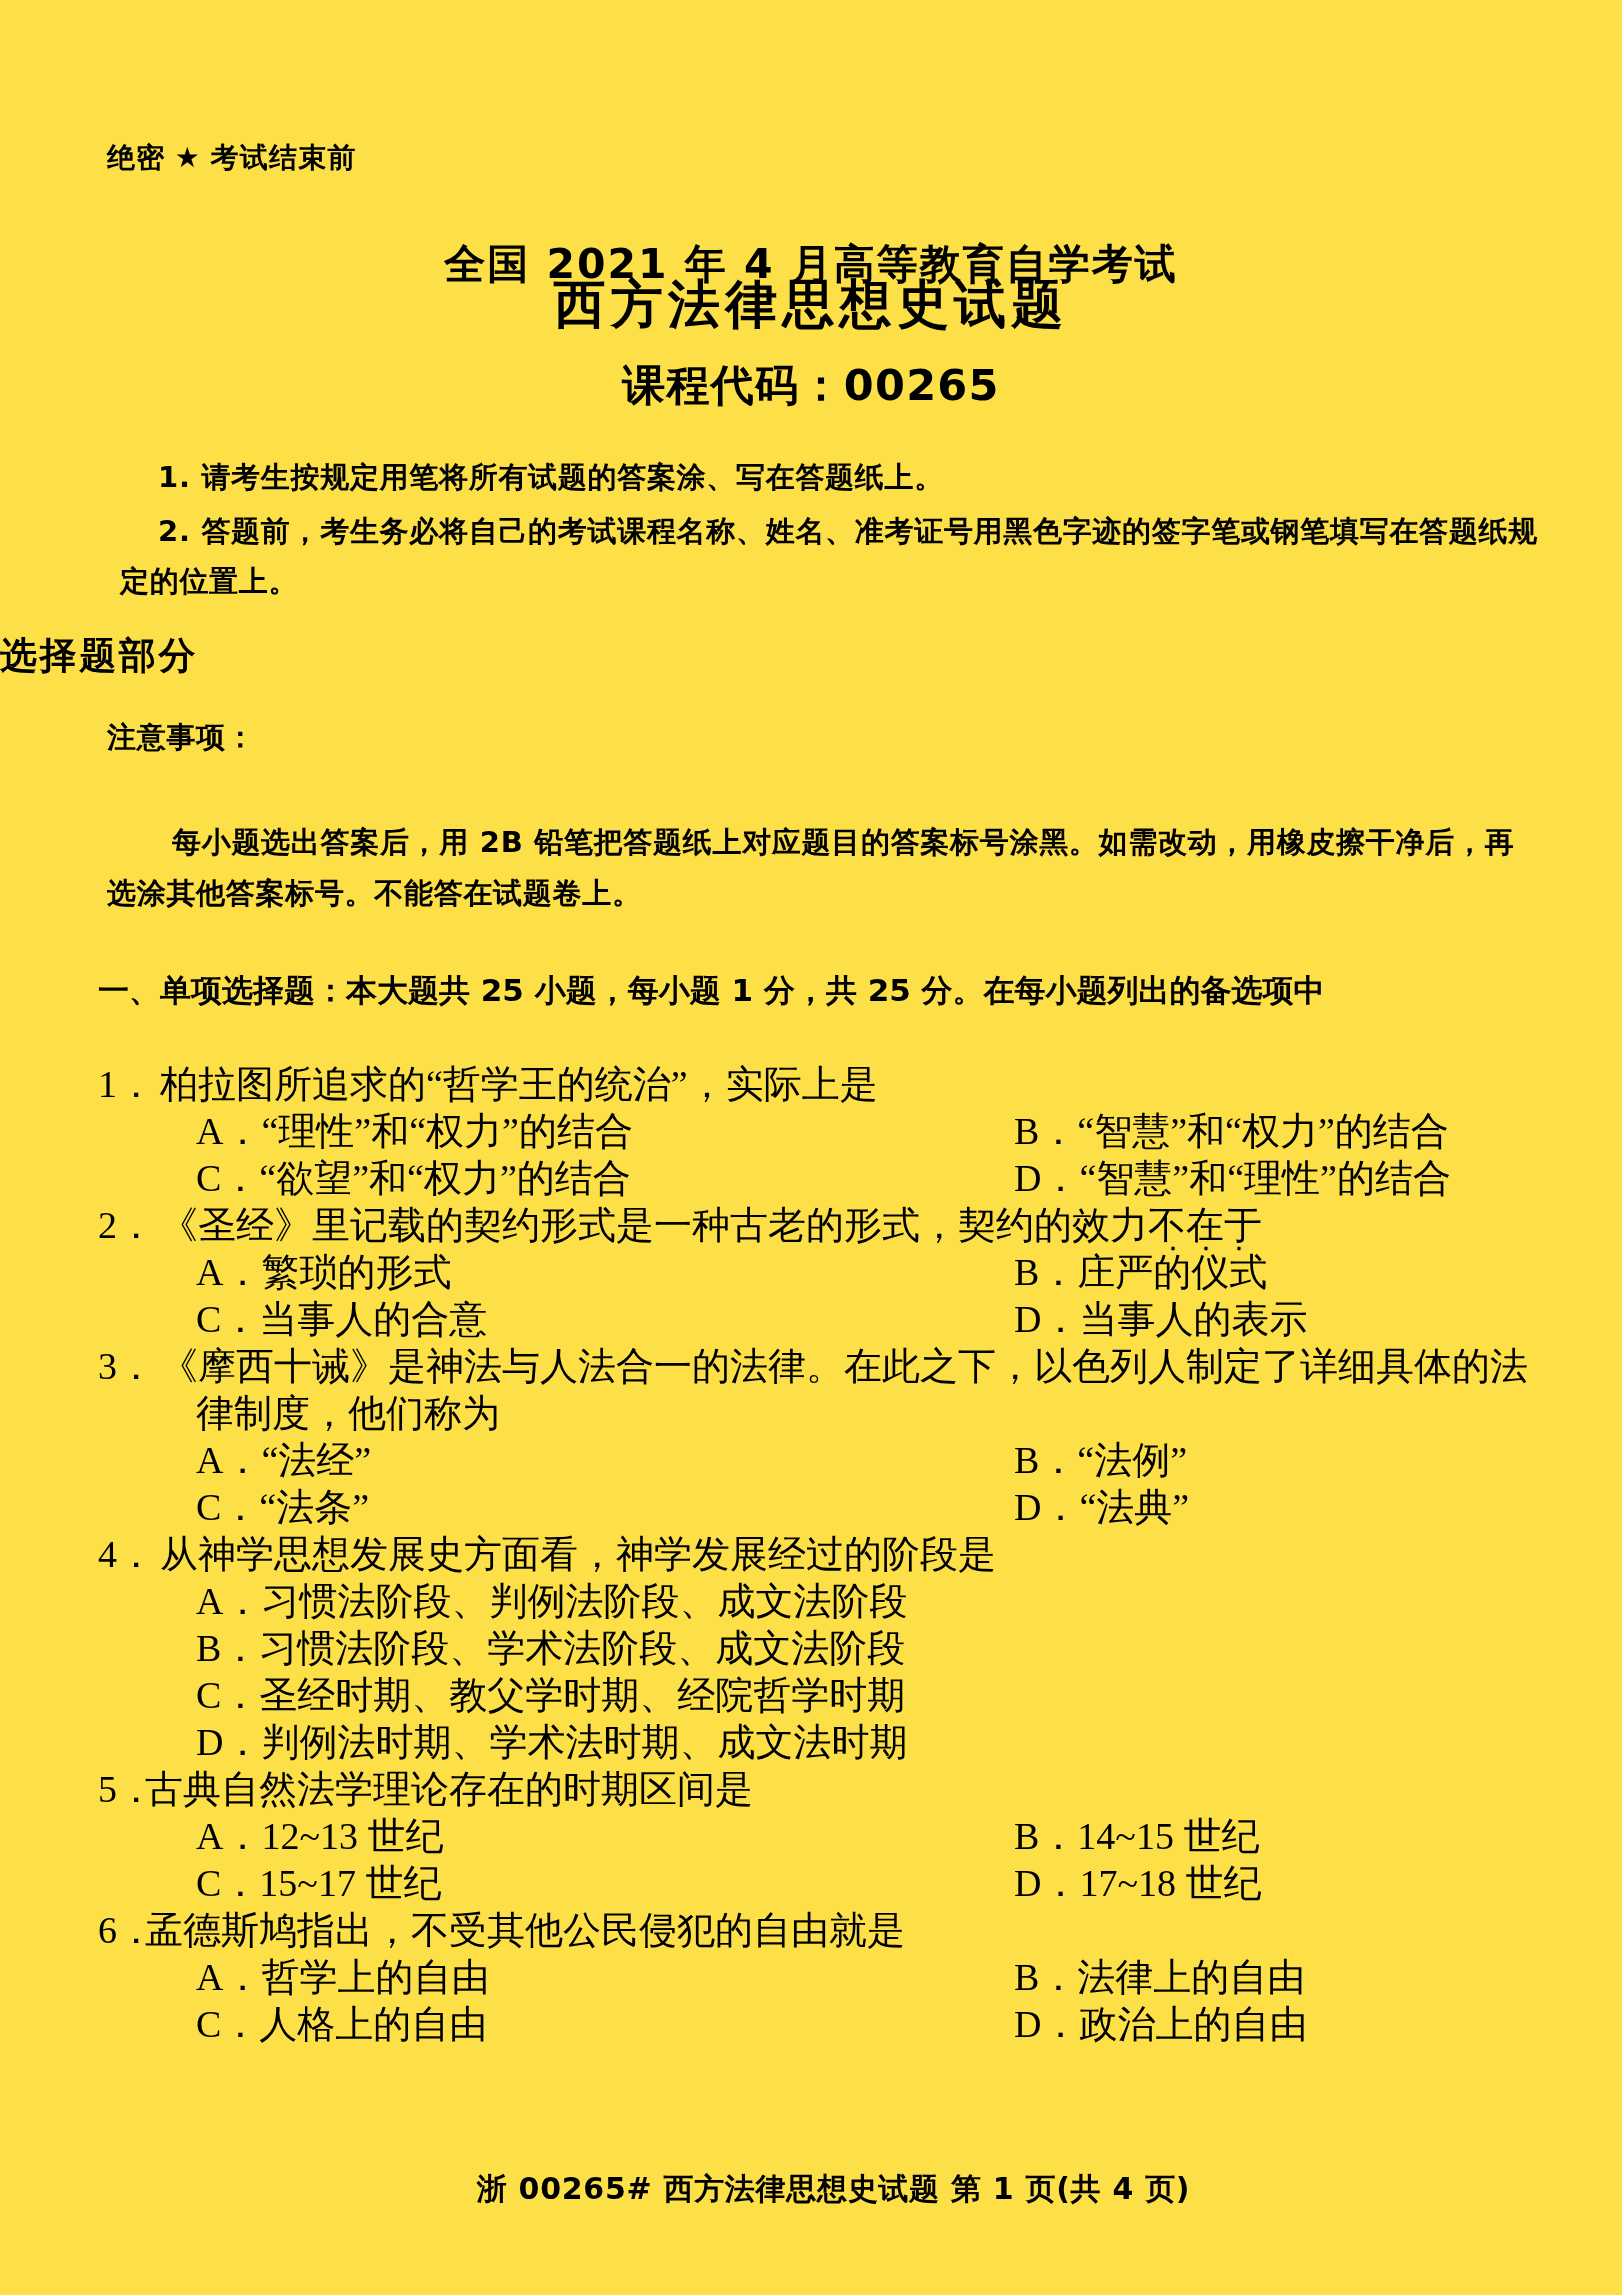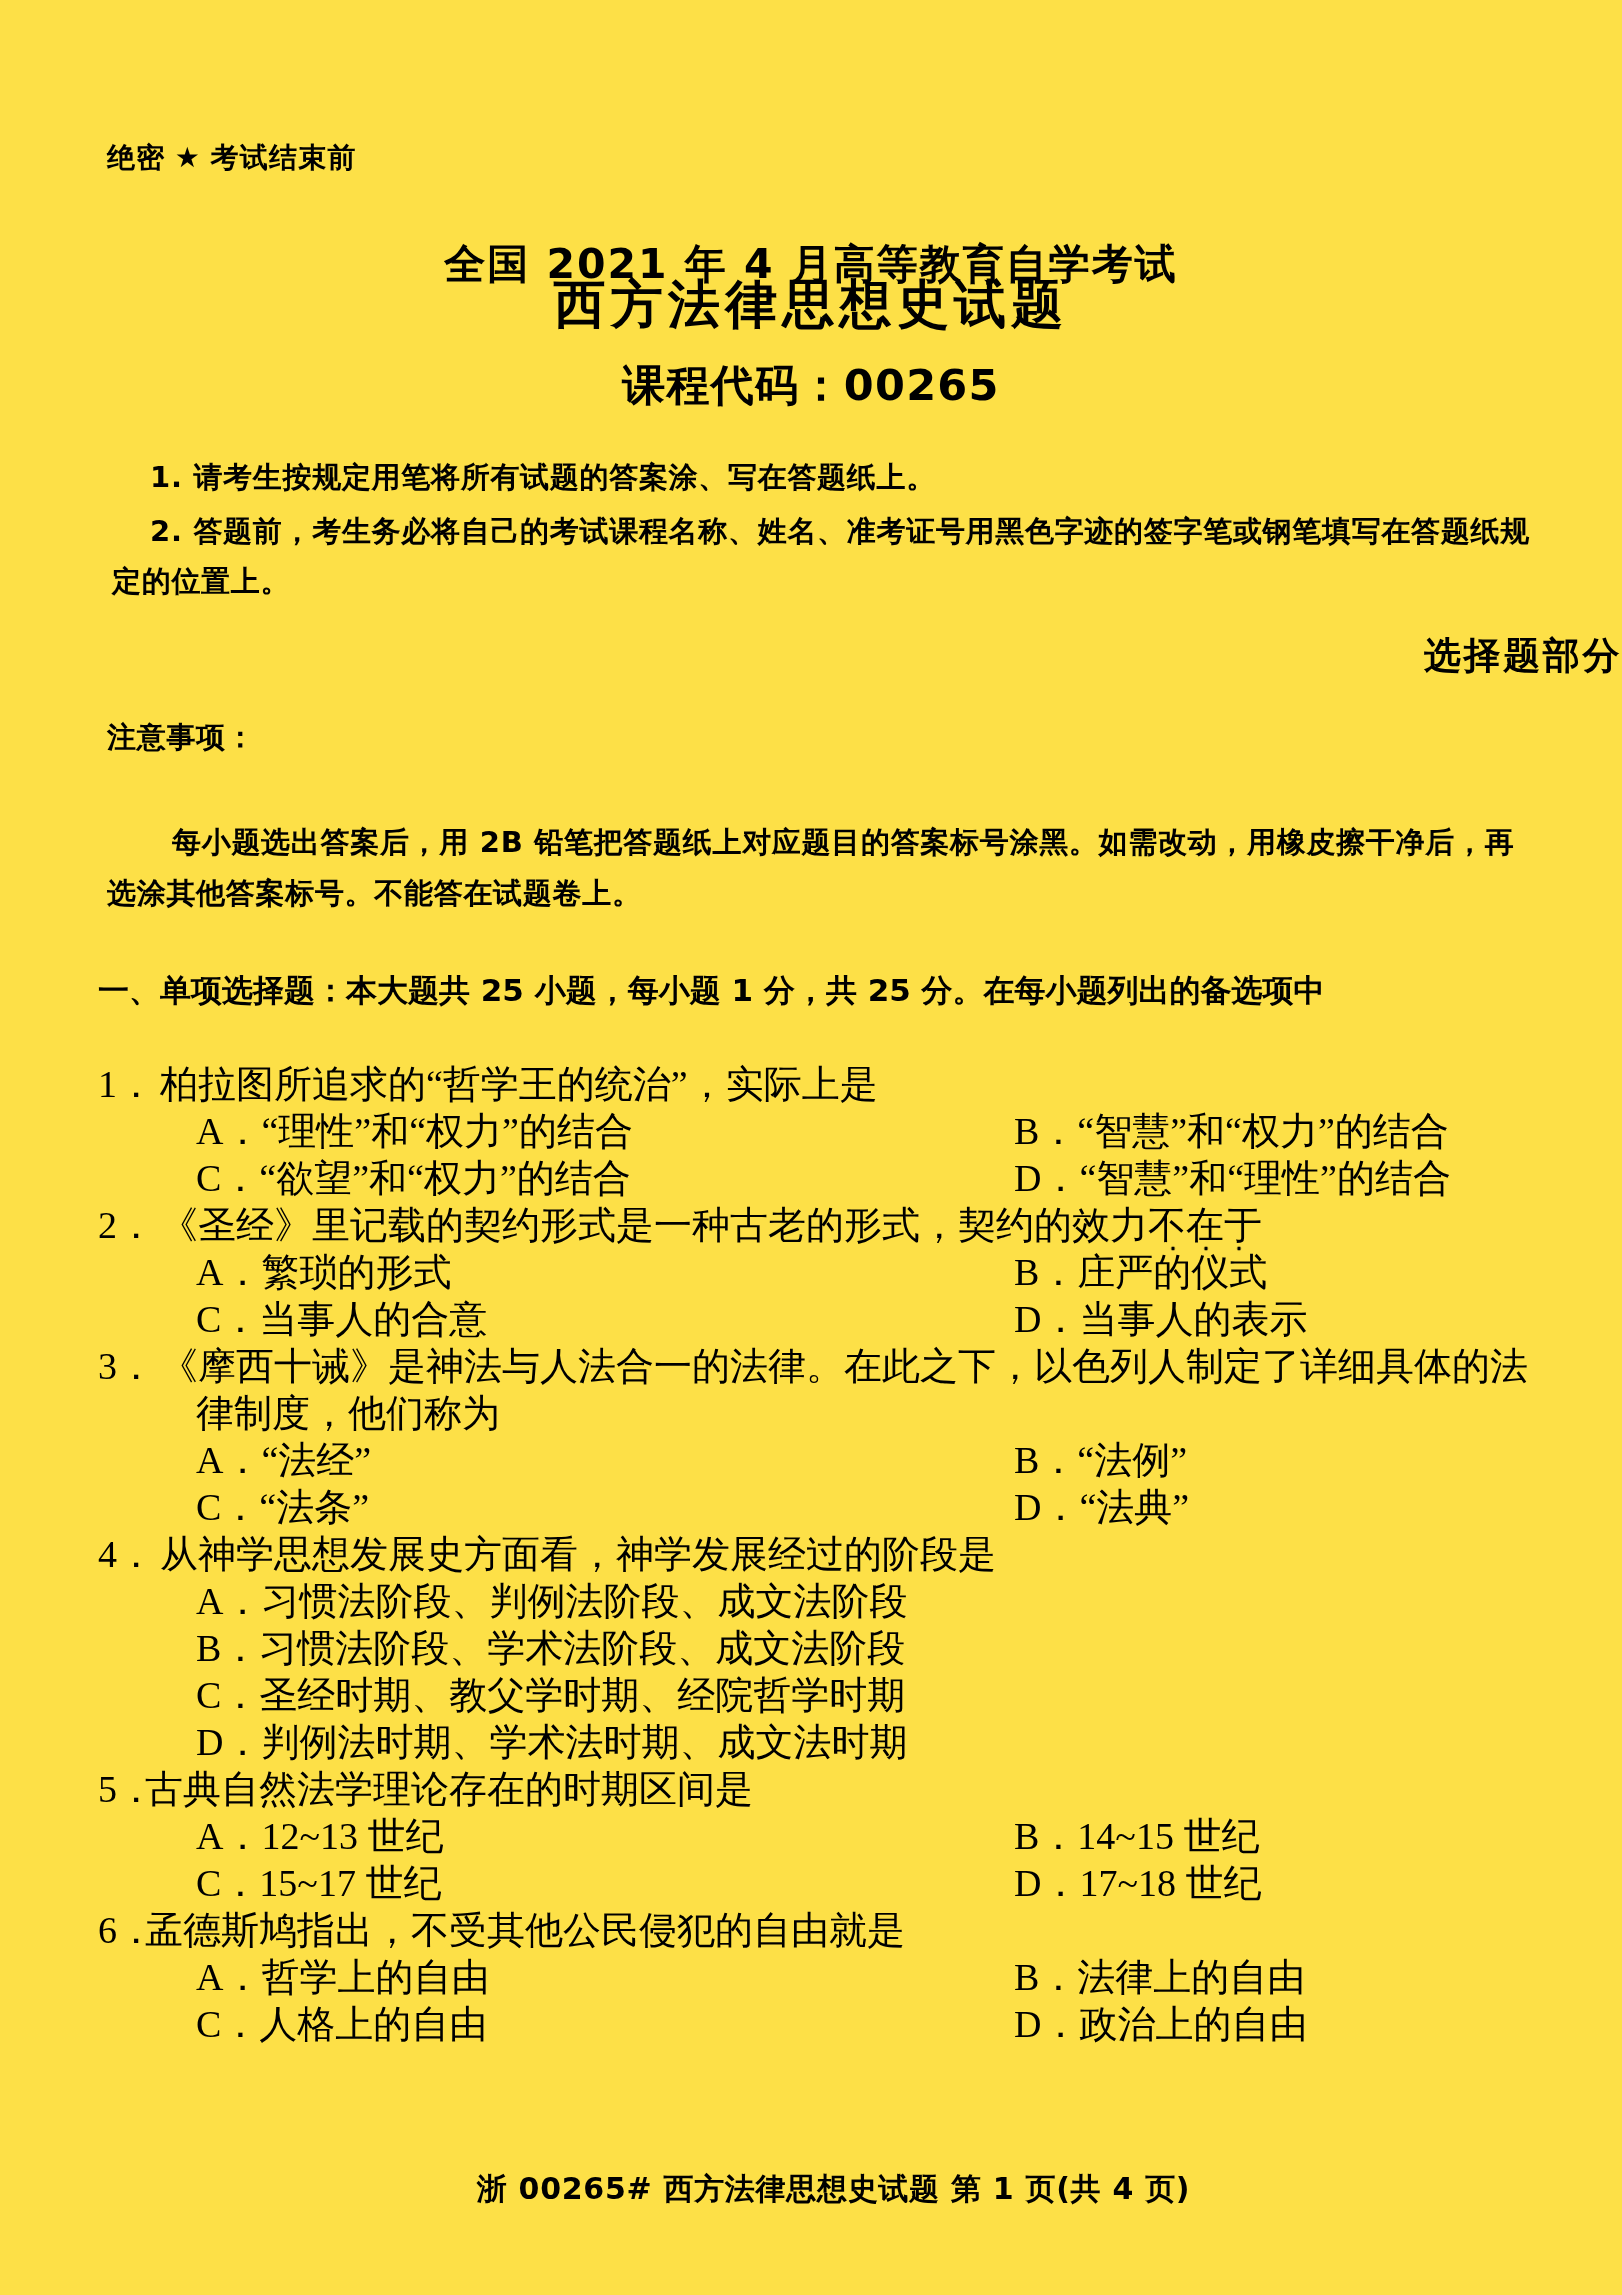--- a/index.html
+++ b/index.html
@@ -65,40 +65,40 @@
     font-family: "DejaVu Sans", "Liberation Sans", sans-serif;
     font-weight: bold;
     font-size: 43px;
     letter-spacing: 1.3px;
     white-space: nowrap;
   }
 
   
   .instr-block {
     position: absolute;
-    left: 112px;
+    left: 120px;
     top: 452px;
     width: 1420px;
     font-family: "DejaVu Sans", "Liberation Sans", sans-serif;
     font-weight: bold;
     font-size: 29px;
     line-height: 50px;
     letter-spacing: 0.7px;
   }
   .instr-block p {
     margin: 0 0 3.9px 0;
   }
   .instr-indent { text-indent: 38px; }
 
   
   .section-title {
     position: absolute;
     left: 0; right: 0;
     top: 631px;
-    text-align: right;
+    text-align: left;
     font-family: "DejaVu Sans", "Liberation Sans", sans-serif;
     font-weight: bold;
     font-size: 37px;
     letter-spacing: 2.6px;
   }
 
   
   .notes-label {
     position: absolute;
     left: 107px;

